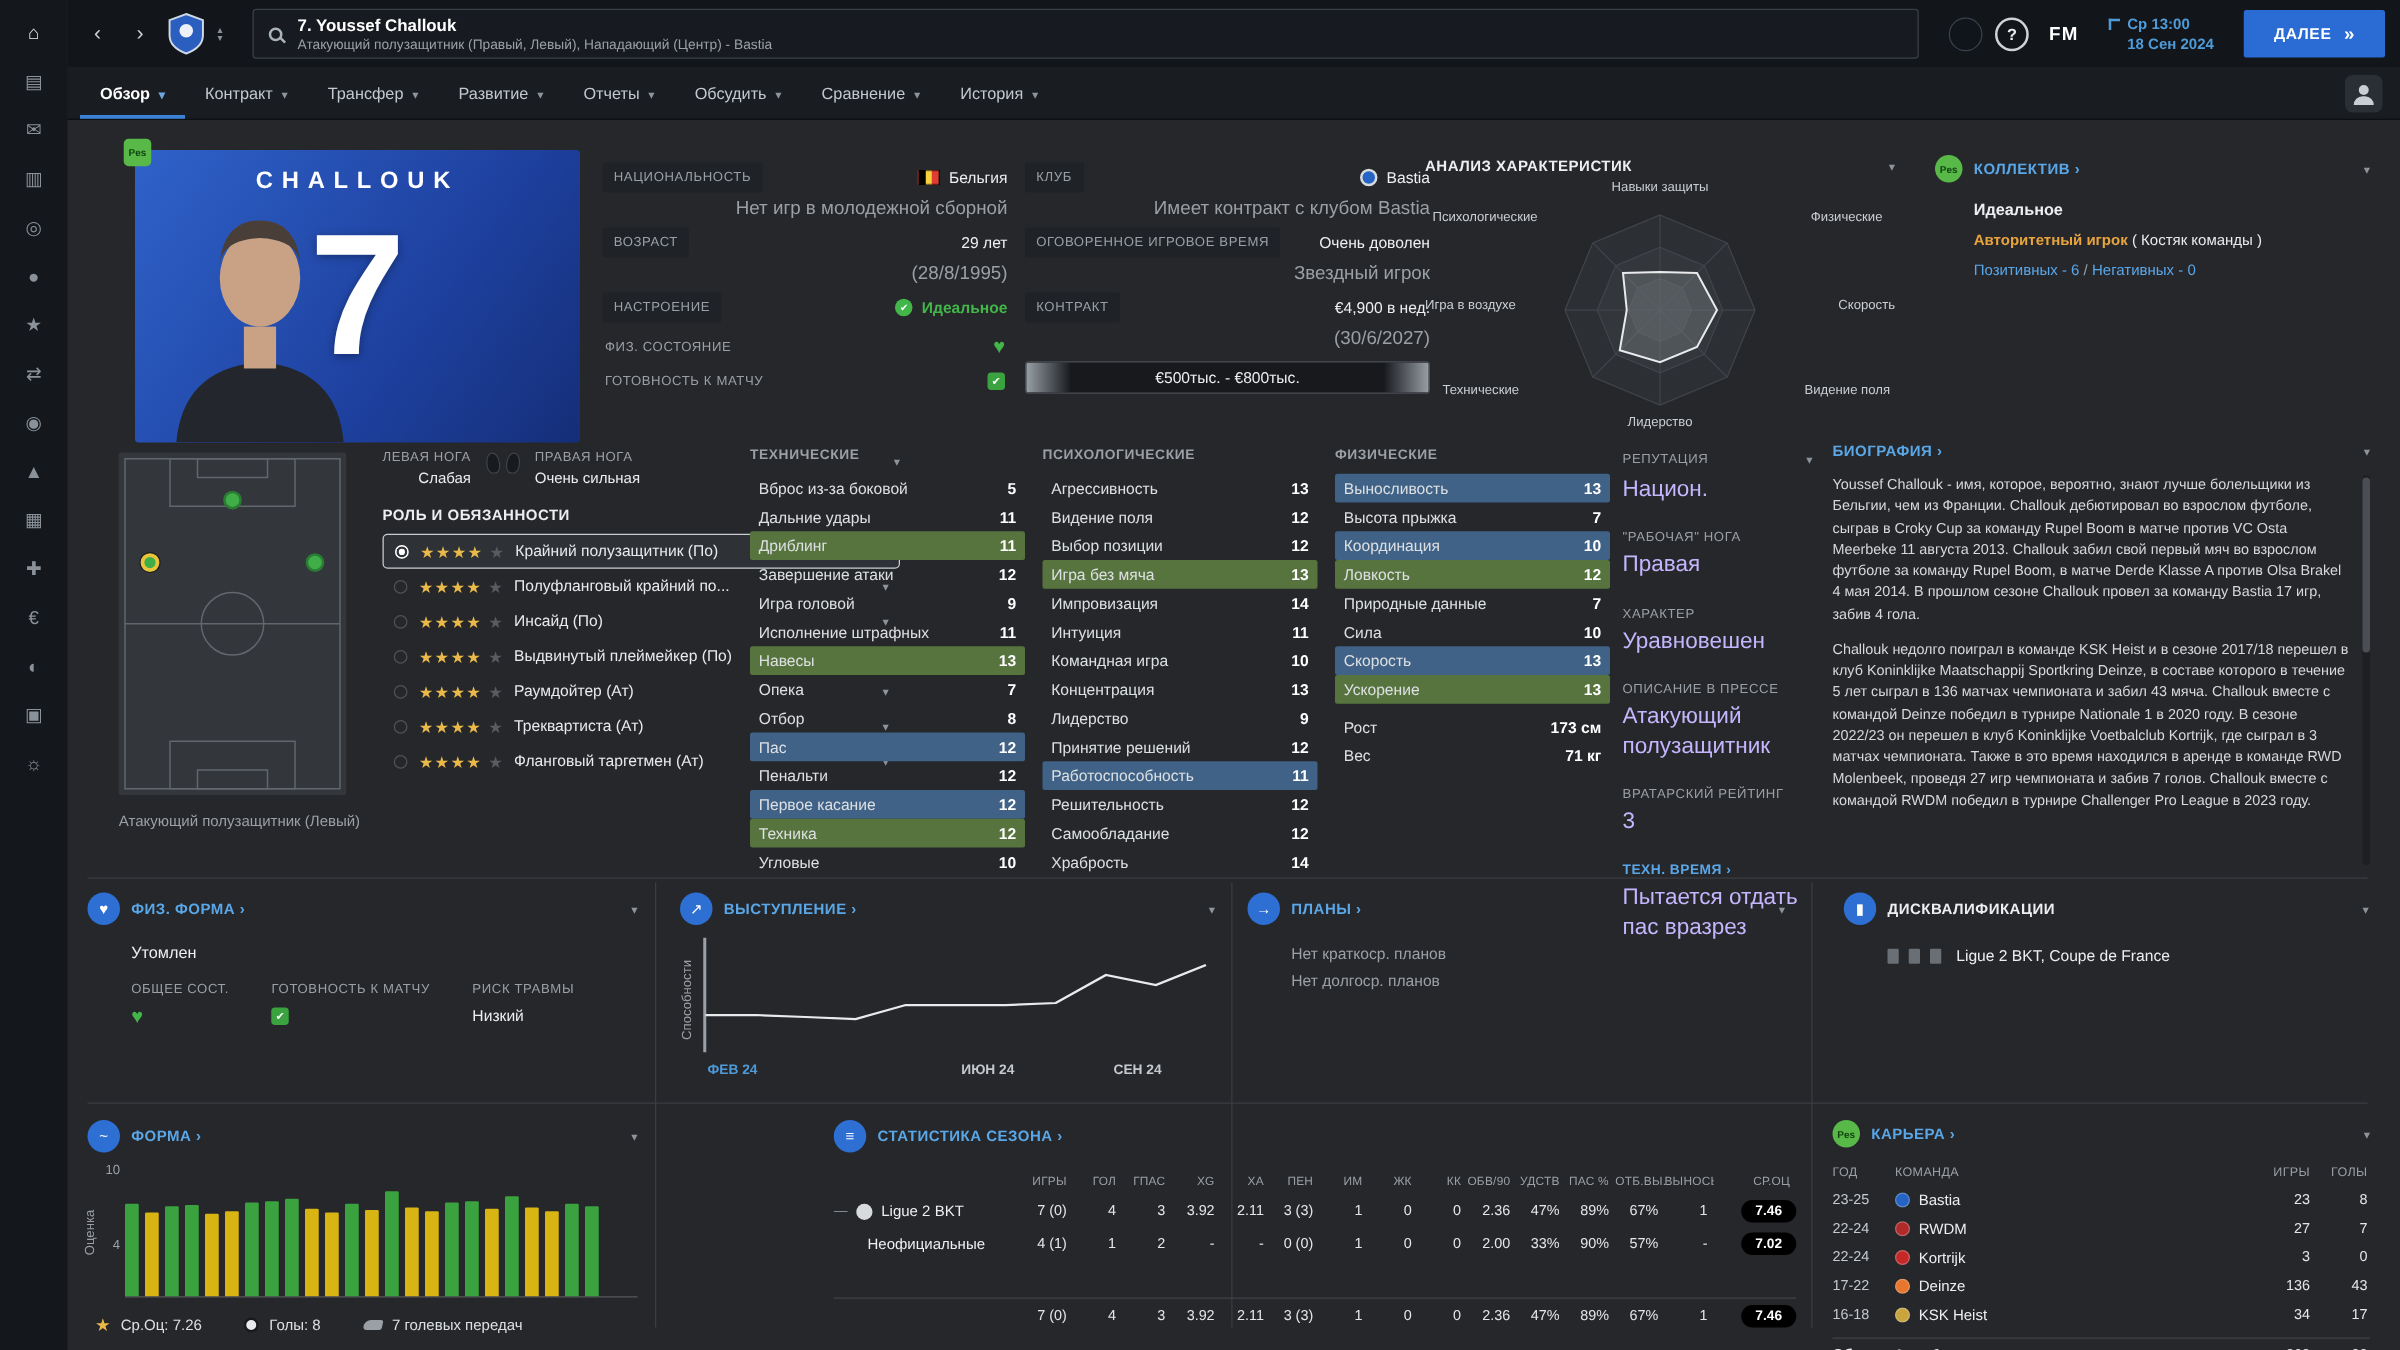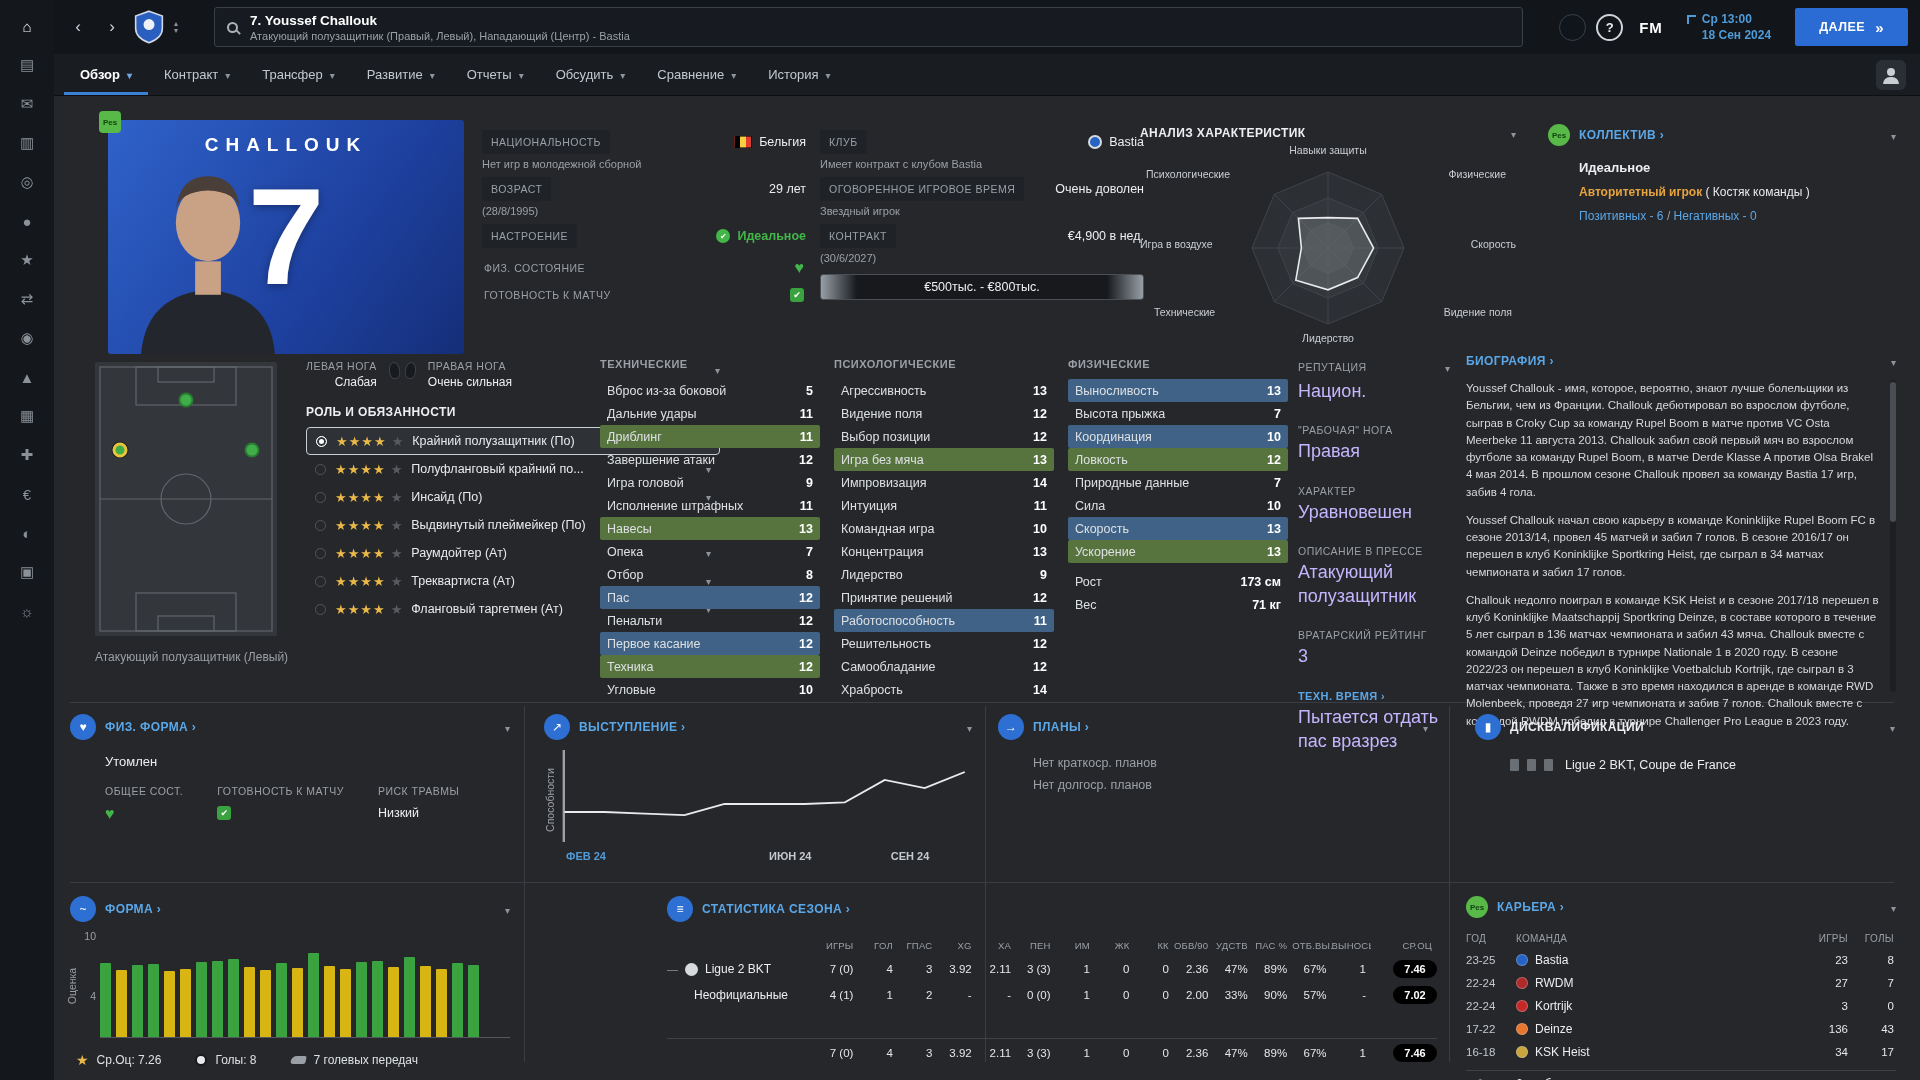--- a/index.html
+++ b/index.html
@@ -10,21 +10,21 @@
 
 .sidebar{position:absolute;left:0;top:0;width:54px;height:1080px;background:#14171b;display:flex;flex-direction:column;align-items:center;padding-top:12px;gap:11px;z-index:6}
 .side-icon{width:30px;height:28px;display:flex;align-items:center;justify-content:center;color:#8a9199;font-size:15px;cursor:pointer}
 .side-icon.active{color:#eceef0}
 
 
 .topbar{position:absolute;left:54px;top:0;right:0;height:54px;background:#12151a;display:flex;align-items:center;padding:0 12px;gap:10px;z-index:5}
 .nav-arrow{width:24px;height:26px;display:flex;align-items:center;justify-content:center;color:#cfd3d8;font-size:17px;cursor:pointer}
 .crest{width:30px;height:34px}
 .mini-chevrons{display:flex;flex-direction:column;color:#8a9199;font-size:8px;line-height:7px;cursor:pointer}
-.search-box{flex:1;height:40px;border:1px solid #3a4047;background:#171b21;border-radius:3px;display:flex;align-items:center;padding:0 12px;gap:12px;margin:0 26px;min-width:0}
+.search-box{flex:1;height:40px;border:1px solid #3a4047;background:#171b21;border-radius:3px;display:flex;align-items:center;padding:0 12px;gap:12px;margin:0 14px;min-width:0}
 .mag{width:11px;height:11px;border:2px solid #aab2ba;border-radius:50%;position:relative;flex:none}
 .mag::after{content:"";position:absolute;width:6px;height:2px;background:#aab2ba;transform:rotate(45deg);right:-5px;bottom:-2px}
 .search-text{display:flex;flex-direction:column;gap:2px;min-width:0}
 .search-title{font-size:13.5px;font-weight:700;color:#fff;white-space:nowrap}
 .search-sub{font-size:11px;color:#9aa0a6;white-space:nowrap}
 .round-btn{width:27px;height:27px;border-radius:50%;display:flex;align-items:center;justify-content:center;flex:none;cursor:pointer}
 .globe{background:#10151c;border:1px solid #39414c}
 .help{border:2px solid #cfd3d8;color:#eceef0;font-size:13px;font-weight:700}
 .fm-logo{font-size:15px;font-weight:700;color:#fff;letter-spacing:1px;padding:0 6px}
 .date-block{display:flex;align-items:flex-start;gap:6px;margin-left:8px;margin-right:14px}
@@ -61,21 +61,21 @@
 .pc-name{position:absolute;top:14px;left:0;right:0;text-align:center;letter-spacing:7px;font-weight:700;font-size:19px;color:#fff}
 .pc-number{position:absolute;top:34px;left:0;right:0;text-align:center;font-size:138px;font-weight:700;color:#fff;line-height:1.2;text-shadow:0 2px 8px rgba(0,0,0,.35)}
 .pc-photo{position:absolute;left:6px;bottom:0;width:188px;height:206px;overflow:hidden}
 
 
 .info-grid{position:absolute;left:482px;top:130px;width:662px;display:grid;grid-template-columns:1fr 1fr;column-gap:14px;z-index:2}
 .info-item{margin-bottom:7px}
 .info-line1{display:flex;align-items:center;justify-content:space-between;gap:8px}
 .chip{background:#1f2226;color:#9aa0a6;font-size:10.5px;letter-spacing:.5px;padding:6px 9px;border-radius:2px;white-space:nowrap}
 .info-value{font-size:12.5px;color:#eceef0;display:flex;align-items:center;gap:7px;white-space:nowrap}
-.info-sub{color:#9aa0a6;font-size:11px;margin-top:4px}
+.info-sub{text-align:right;color:#9aa0a6;font-size:15px;margin-top:4px}
 .flag-be{width:18px;height:12px;background:linear-gradient(90deg,#000 33%,#f7d040 33% 66%,#e03c31 66%);border:1px solid #0008;flex:none}
 .club-dot{width:14px;height:14px;border-radius:50%;background:#2563c4;border:2px solid #d7dbde;flex:none}
 .morale-dot{width:14px;height:14px;border-radius:50%;background:#43b649;color:#fff;font-size:8px;display:flex;align-items:center;justify-content:center;flex:none}
 .morale-dot::before{content:"✔"}
 .green-text{color:#43b649;font-weight:700}
 .plain-row{display:flex;justify-content:space-between;align-items:center;margin-top:12px;padding:0 2px}
 .heart{color:#43b649;font-size:16px;line-height:1}
 .heart::before{content:"♥"}
 .ready-sq{width:14px;height:14px;background:#3aa33f;border-radius:3px;color:#fff;font-size:9px;display:flex;align-items:center;justify-content:center}
 .ready-sq::before{content:"✔"}
@@ -860,21 +860,20 @@
   </div>
 
   <div class="bio-panel">
     <div class="bio-head">
       <span class="link-title">БИОГРАФИЯ ›</span>
       <span class="caret"></span>
     </div>
     <div class="bio-text">
 
     <p>Youssef Challouk - имя, которое, вероятно, знают лучше болельщики из Бельгии, чем из Франции. Challouk дебютировал во взрослом футболе, сыграв в Croky Cup за команду Rupel Boom в матче против VC Osta Meerbeke 11 августа 2013. Challouk забил свой первый мяч во взрослом футболе за команду Rupel Boom, в матче Derde Klasse A против Olsa Brakel 4 мая 2014. В прошлом сезоне Challouk провел за команду Bastia 17 игр, забив 4 гола.</p>
-        <p>Youssef Challouk начал свою карьеру в команде Koninklijke Rupel Boom FC в сезоне 2013/14, провел 45 матчей и забил 7 голов. В сезоне 2016/17 он перешел в клуб Koninklijke Sportkring Heist, где сыграл в 34 матчах чемпионата и забил 17 голов.</p>
         <p>Challouk недолго поиграл в команде KSK Heist и в сезоне 2017/18 перешел в клуб Koninklijke Maatschappij Sportkring Deinze, в составе которого в течение 5 лет сыграл в 136 матчах чемпионата и забил 43 мяча. Challouk вместе с командой Deinze победил в турнире Nationale 1 в 2020 году. В сезоне 2022/23 он перешел в клуб Koninklijke Voetbalclub Kortrijk, где сыграл в 3 матчах чемпионата. Также в это время находился в аренде в команде RWD Molenbeek, проведя 27 игр чемпионата и забив 7 голов. Challouk вместе с командой RWDM победил в турнире Challenger Pro League в 2023 году.</p>
       </div>
     <div class="bio-scroll">
         <span class="bio-thumb"></span>
       </div>
   </div>
 
   <div class="hrule" style="top:702px"></div>
   <div class="hrule" style="top:882px"></div>
   <div class="vrule" style="left:524px"></div>

